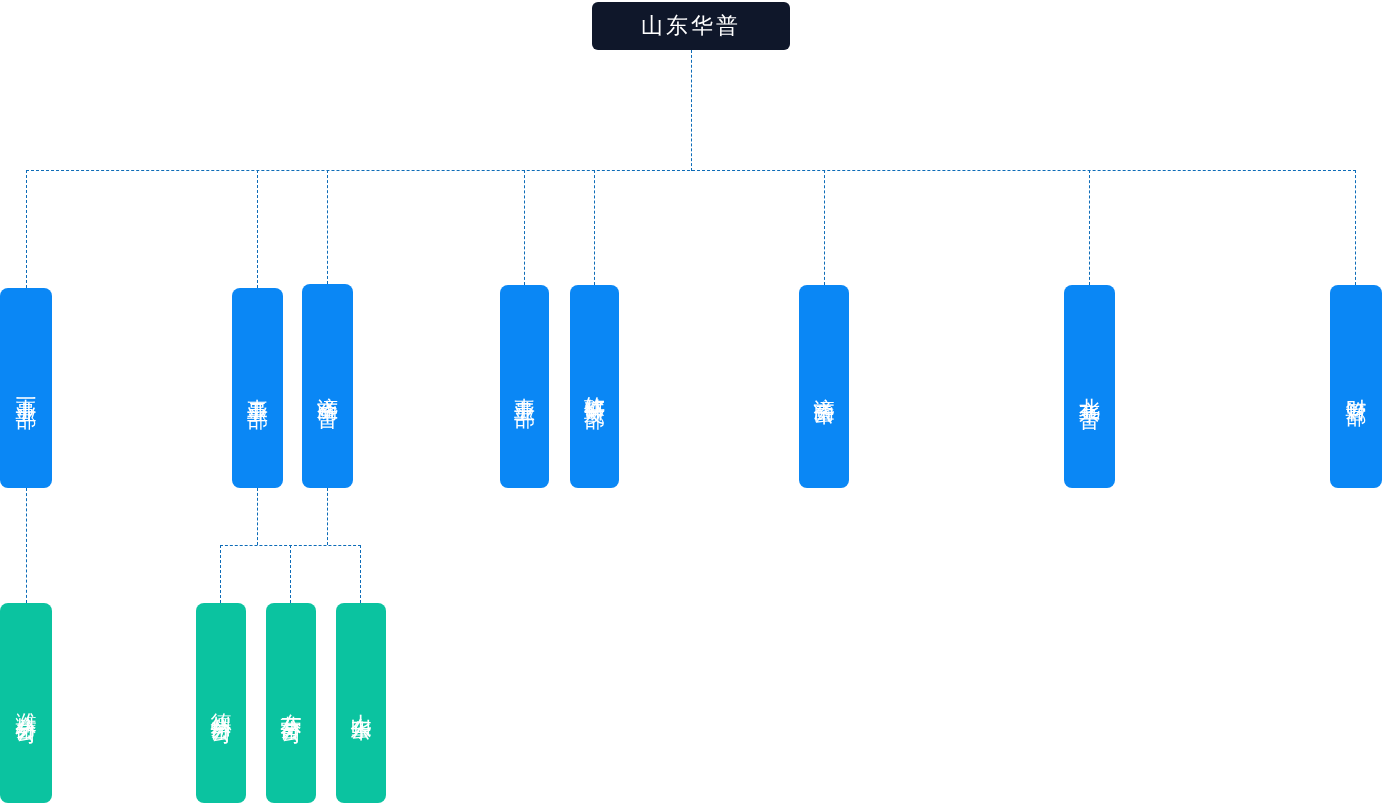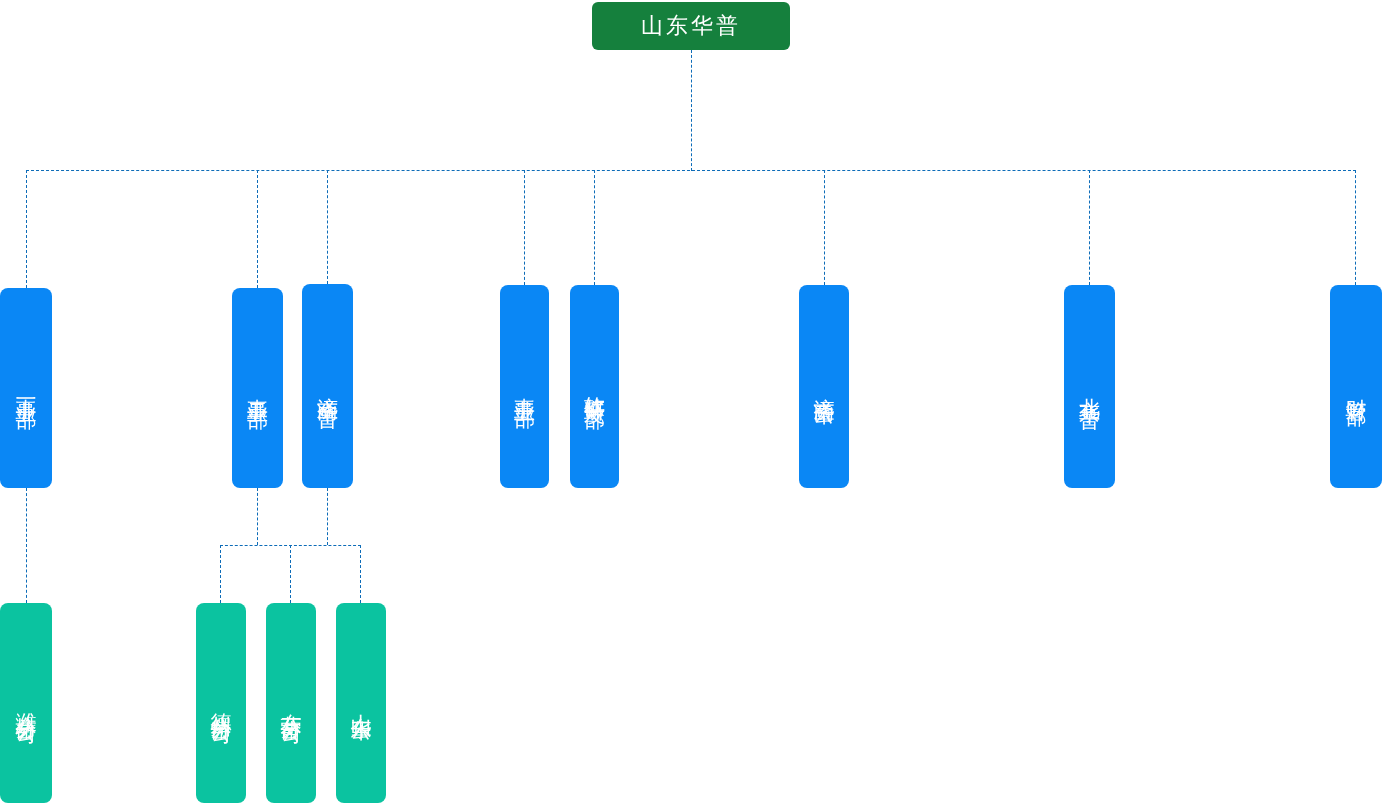--- a/index.html
+++ b/index.html
@@ -78,21 +78,21 @@
   <div class="conn v" style="left: 1355px; top: 170px; height: 115px; width: 0px;"></div>
 
   <div class="conn v" style="left: 26px; top: 488px; height: 115px; width: 0px;"></div>
   <div class="conn v" style="left: 257px; top: 488px; height: 57px; width: 0px;"></div>
   <div class="conn v" style="left: 327px; top: 488px; height: 57px; width: 0px;"></div>
   <div class="conn h" style="left: 220px; top: 545px; width: 141px; height: 0px;"></div>
   <div class="conn v" style="left: 220px; top: 545px; height: 58px; width: 0px;"></div>
   <div class="conn v" style="left: 290px; top: 545px; height: 58px; width: 0px;"></div>
   <div class="conn v" style="left: 360px; top: 545px; height: 58px; width: 0px;"></div>
 
-  <div class="node root" style="left: 592px; top: 2px; width: 198px; height: 48px; background: #15803d;">
+  <div class="node root" style="left: 592px; top: 2px; width: 198px; height: 48px; background: #0f172a;">
     <span class="node-label">山东华普</span>
   </div>
 
   <div class="node vertical" style="left: 0px; top: 288px; width: 52px; height: 200px; background: rgb(10, 135, 245);">
     <span class="node-label">事业一部</span>
   </div>
   <div class="node vertical" style="left: 232px; top: 288px; width: 51px; height: 200px; background: rgb(10, 135, 245);">
     <span class="node-label">事业二部</span>
   </div>
   <div class="node vertical" style="left: 302px; top: 284px; width: 51px; height: 204px; background: rgb(10, 135, 245);">

